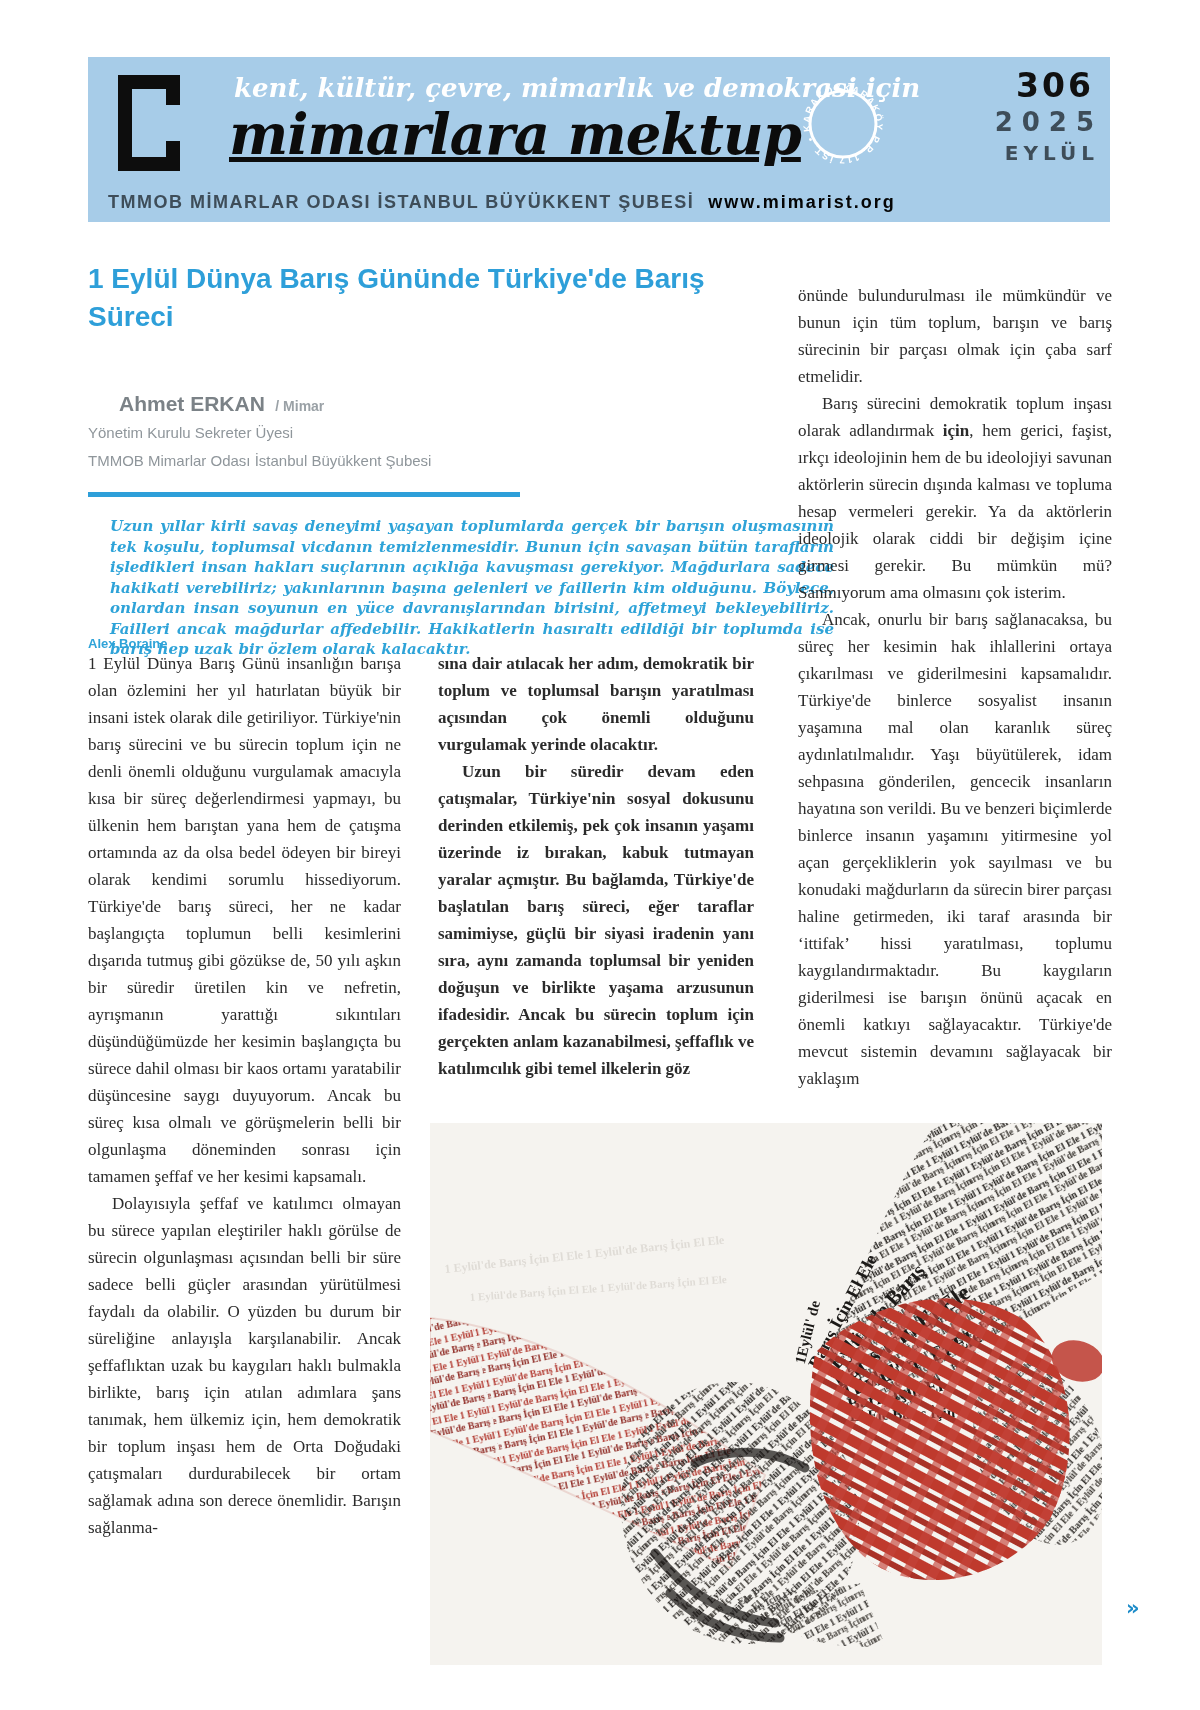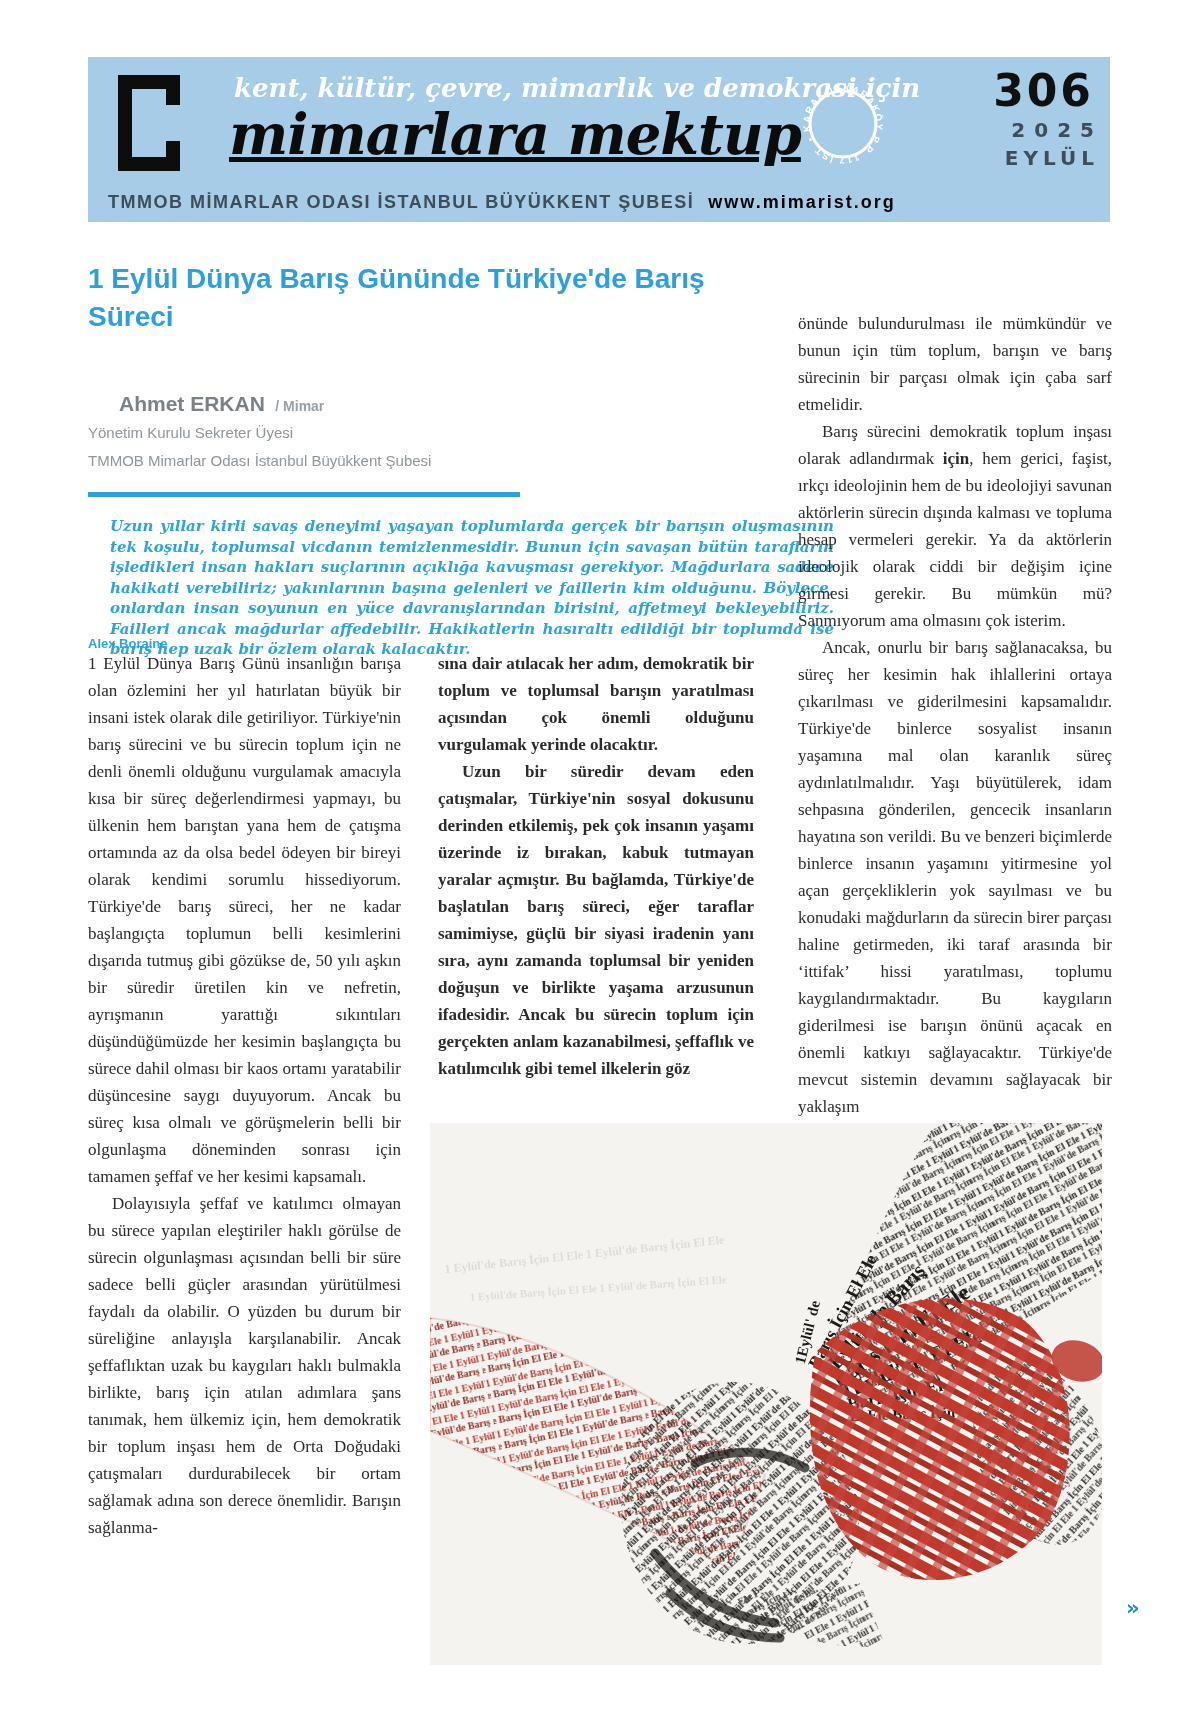--- a/index.html
+++ b/index.html
@@ -24,22 +24,22 @@
     font-family:"DejaVu Serif",serif;font-style:italic;font-weight:bold;
     font-size:26px;color:#ffffff;white-space:nowrap;
   }
   .masthead-title{
     position:absolute;left:141px;top:44px;width:680px;
     font-family:"DejaVu Serif",serif;font-style:italic;font-weight:bold;
     font-size:56px;color:#0c0c0c;letter-spacing:-1px;white-space:nowrap;text-decoration:underline;
   }
   .stamp{position:absolute;left:712px;top:24px;width:86px;height:86px;}
   .issue{position:absolute;right:16px;top:12px;text-align:right;font-family:"DejaVu Sans",sans-serif;}
-  .issue-number{font-size:44px;font-weight:bold;color:#101010;letter-spacing:3px;line-height:1.0;}
-  .issue-year{font-size:20px;font-weight:bold;color:var(--slate);letter-spacing:9px;margin-top:5px;margin-right:-9px;}
+  .issue-number{font-size:33px;font-weight:bold;color:#101010;letter-spacing:3px;line-height:1.0;}
+  .issue-year{font-size:26px;font-weight:bold;color:var(--slate);letter-spacing:9px;margin-top:5px;margin-right:-9px;}
   .issue-month{font-size:20px;font-weight:bold;color:var(--slate);letter-spacing:5px;margin-top:4px;margin-right:-5px;}
   .org-strip{
     position:absolute;left:20px;bottom:9px;white-space:nowrap;
     font-family:"Liberation Sans",sans-serif;
   }
   .org-name{font-size:18px;font-weight:bold;color:var(--slate);letter-spacing:1.5px;}
   .org-site{font-size:18px;font-weight:bold;color:#050505;letter-spacing:2px;margin-left:14px;}
   
   .article-title{
     position:absolute;left:88px;top:260px;width:640px;
@@ -62,21 +62,21 @@
   .epigraph-attr{
     position:absolute;left:88px;top:636px;width:724px;
     font-family:"Liberation Sans",sans-serif;font-size:13px;font-weight:bold;color:var(--quote_blue);
   }
   
   .col{position:absolute;text-align:justify;font-size:17px;line-height:27px;overflow:hidden;}
   .col p{text-indent:24px;}
   .col p.no-indent{text-indent:0;}
   .col-1{left:88px;top:650px;width:313px;height:900px;}
   .col-2{left:438px;top:650px;width:316px;height:462px;font-weight:bold;}
-  .col-3{left:798px;top:282px;width:314px;height:838px;margin-top:28px;}
+  .col-3{left:798px;top:282px;width:314px;height:838px;}
   .b{font-weight:bold;}
   
   .artwork{position:absolute;left:430px;top:1123px;width:672px;height:542px;background:#f5f3ef;}
   .artwork svg{display:block;}
   .continuation{
     position:absolute;left:1126px;top:1596px;
     font-family:"DejaVu Sans",sans-serif;font-size:21px;font-weight:bold;color:#1d8cc9;
   }
 </style>
 </head>

